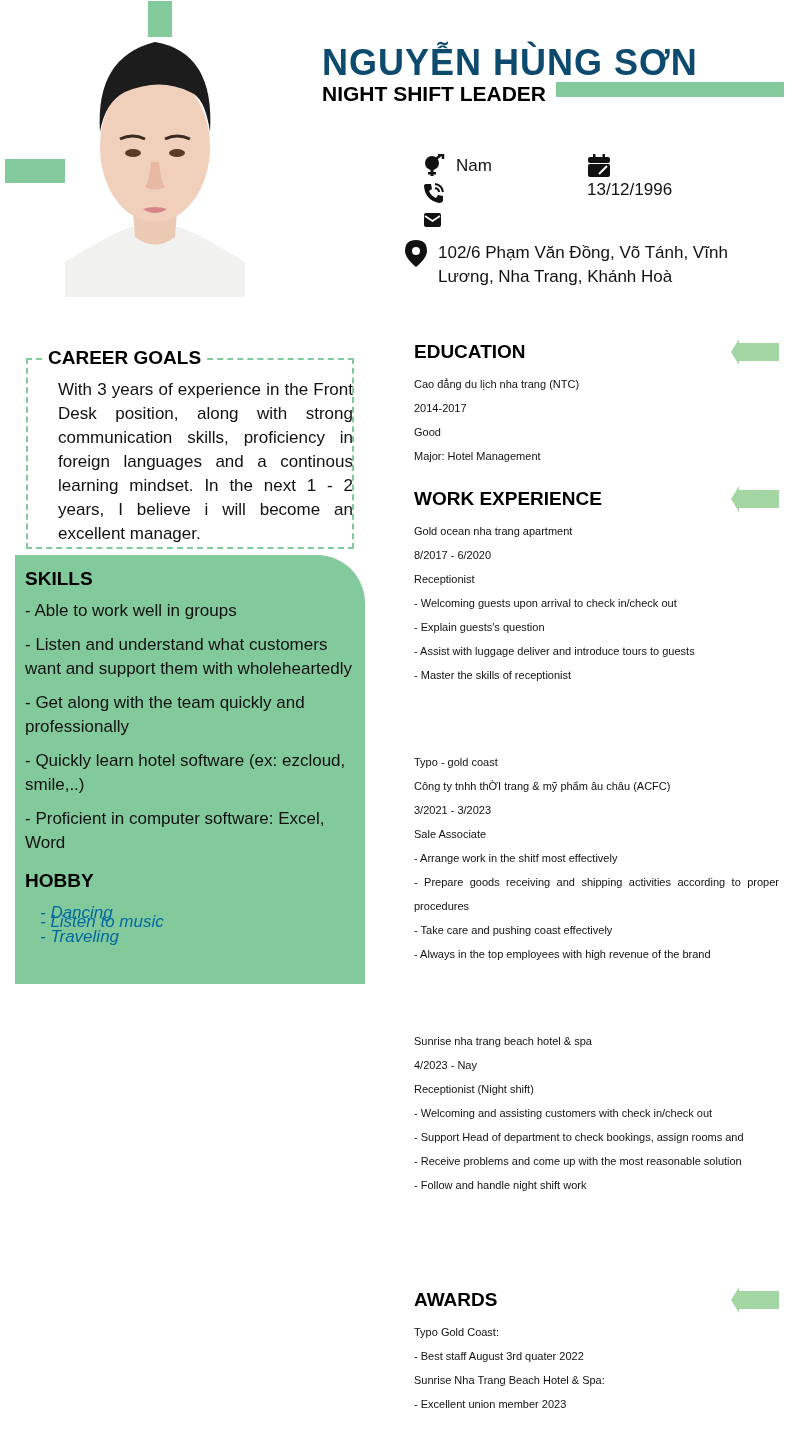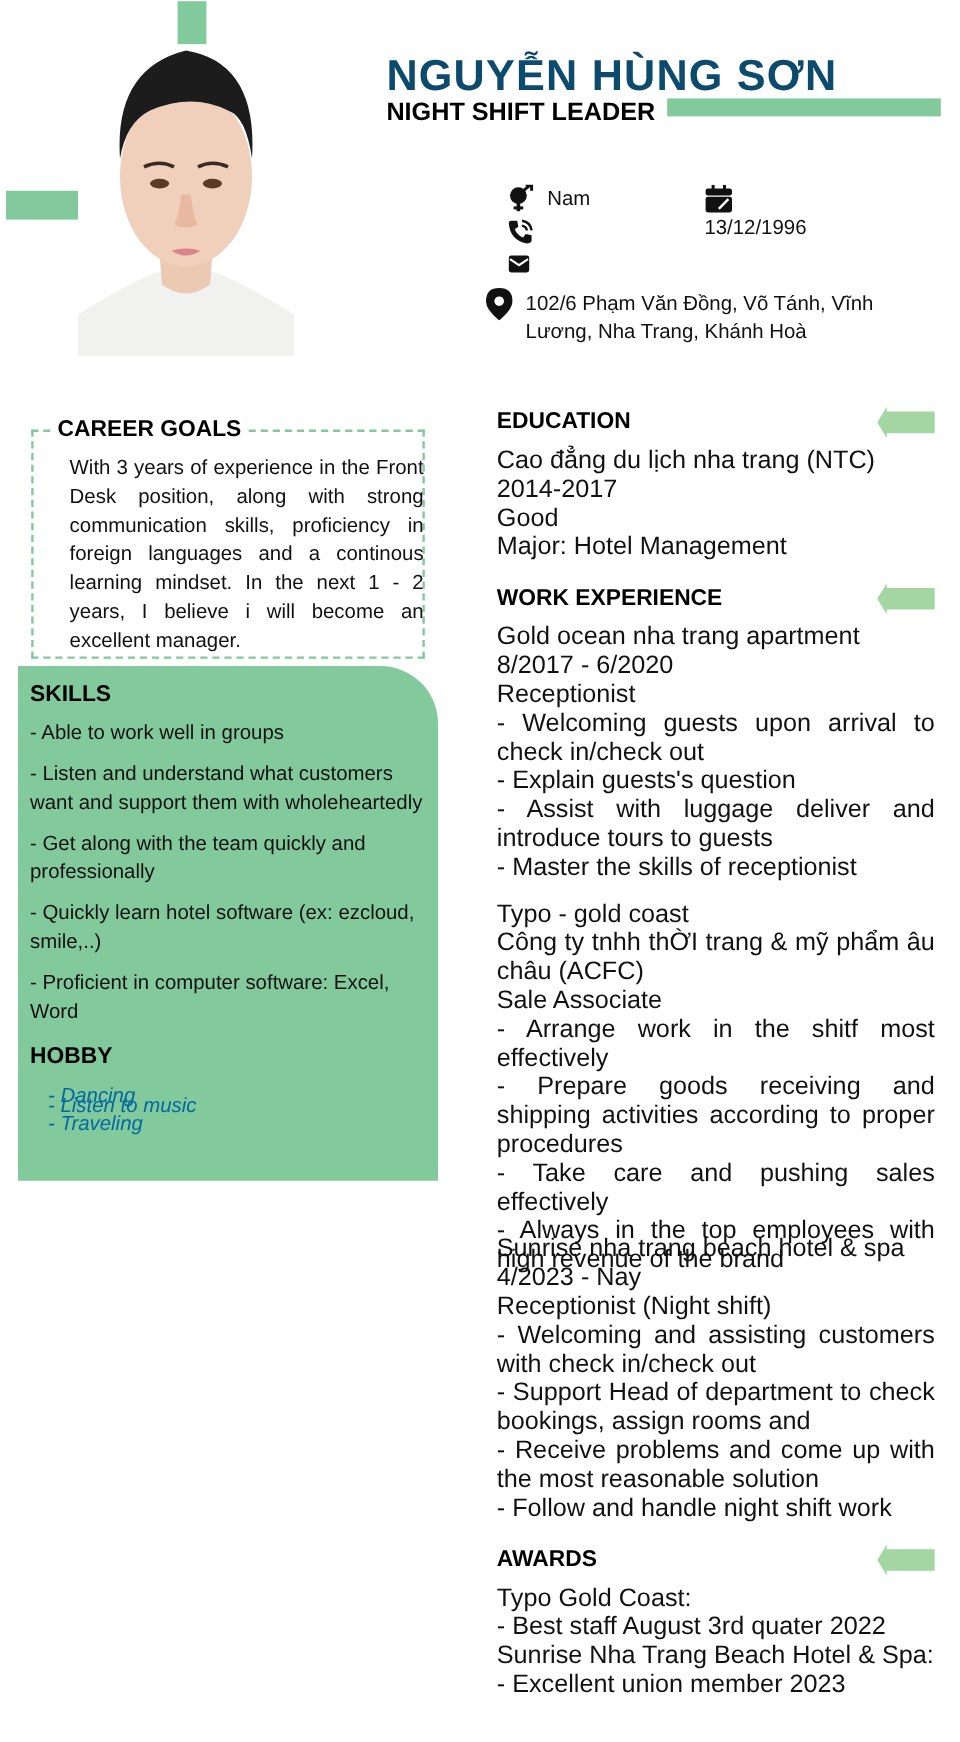--- a/index.html
+++ b/index.html
@@ -23,21 +23,21 @@
   .goals-title { position: absolute; left: 42px; top: 347px; background: #fff; padding: 0 6px; font-size: 19px; font-weight: bold; color: #000; }
   .goals-text { position: absolute; left: 42px; top: 378px; width: 295px; font-size: 17px; line-height: 24px; text-align: justify; color: #111; margin-left: 16px; }
 
   .green-panel { position: absolute; left: 15px; top: 555px; width: 350px; height: 429px; background: #82c99c; border-top-right-radius: 48px; }
   .panel-title { position: absolute; left: 25px; font-size: 19px; font-weight: bold; color: #000; }
   .skill { position: absolute; left: 25px; width: 335px; font-size: 17px; line-height: 24px; color: #111; }
   .hobby { position: absolute; left: 40px; font-size: 17px; line-height: 24px; color: #0369a1; font-style: italic; }
 
   .sec-title { position: absolute; left: 414px; font-size: 19px; font-weight: bold; color: #000; }
   .arrow { position: absolute; left: 731px; width: 48px; height: 26px; }
-  .block { position: absolute; left: 414px; width: 365px; font-size: 21px; line-height: 24px; color: #111; }
+  .block { position: absolute; left: 414px; width: 365px; font-size: 11px; line-height: 24px; color: #111; }
   .block .ln { display: block; }
   .block .just { text-align: justify; text-align-last: left; }
 </style>
 </head>
 <body>
 
 <div class="deco" style="left:148px;top:1px;width:24px;height:36px;"></div>
 <div class="deco" style="left:5px;top:159px;width:60px;height:24px;"></div>
 
 <div class="photo">
@@ -153,24 +153,25 @@
   <span class="ln">Receptionist</span>
   <span class="ln just">- Welcoming guests upon arrival to check in/check out</span>
   <span class="ln just">- Explain guests's question</span>
   <span class="ln just">- Assist with luggage deliver and introduce tours to guests</span>
   <span class="ln just">- Master the skills of receptionist</span>
 </div>
 
 <div class="block" style="top:750px;">
   <span class="ln">Typo - gold coast</span>
   <span class="ln just">Công ty tnhh thỜI trang &amp; mỹ phẩm âu châu (ACFC)</span>
+  <span class="ln">3/2021 - 3/2023</span>
   <span class="ln">Sale Associate</span>
   <span class="ln just">- Arrange work in the shitf most effectively</span>
   <span class="ln just">- Prepare goods receiving and shipping activities according to proper procedures</span>
-  <span class="ln just">- Take care and pushing sales effectively</span>
+  <span class="ln just">- Take care and pushing coast effectively</span>
   <span class="ln just">- Always in the top employees with high revenue of the brand</span>
 </div>
 
 <div class="block" style="top:1029px;">
   <span class="ln">Sunrise nha trang beach hotel &amp; spa</span>
   <span class="ln">4/2023 - Nay</span>
   <span class="ln">Receptionist (Night shift)</span>
   <span class="ln just">- Welcoming and assisting customers with check in/check out</span>
   <span class="ln just">- Support Head of department to check bookings, assign rooms and</span>
   <span class="ln just">- Receive problems and come up with the most reasonable solution</span>

